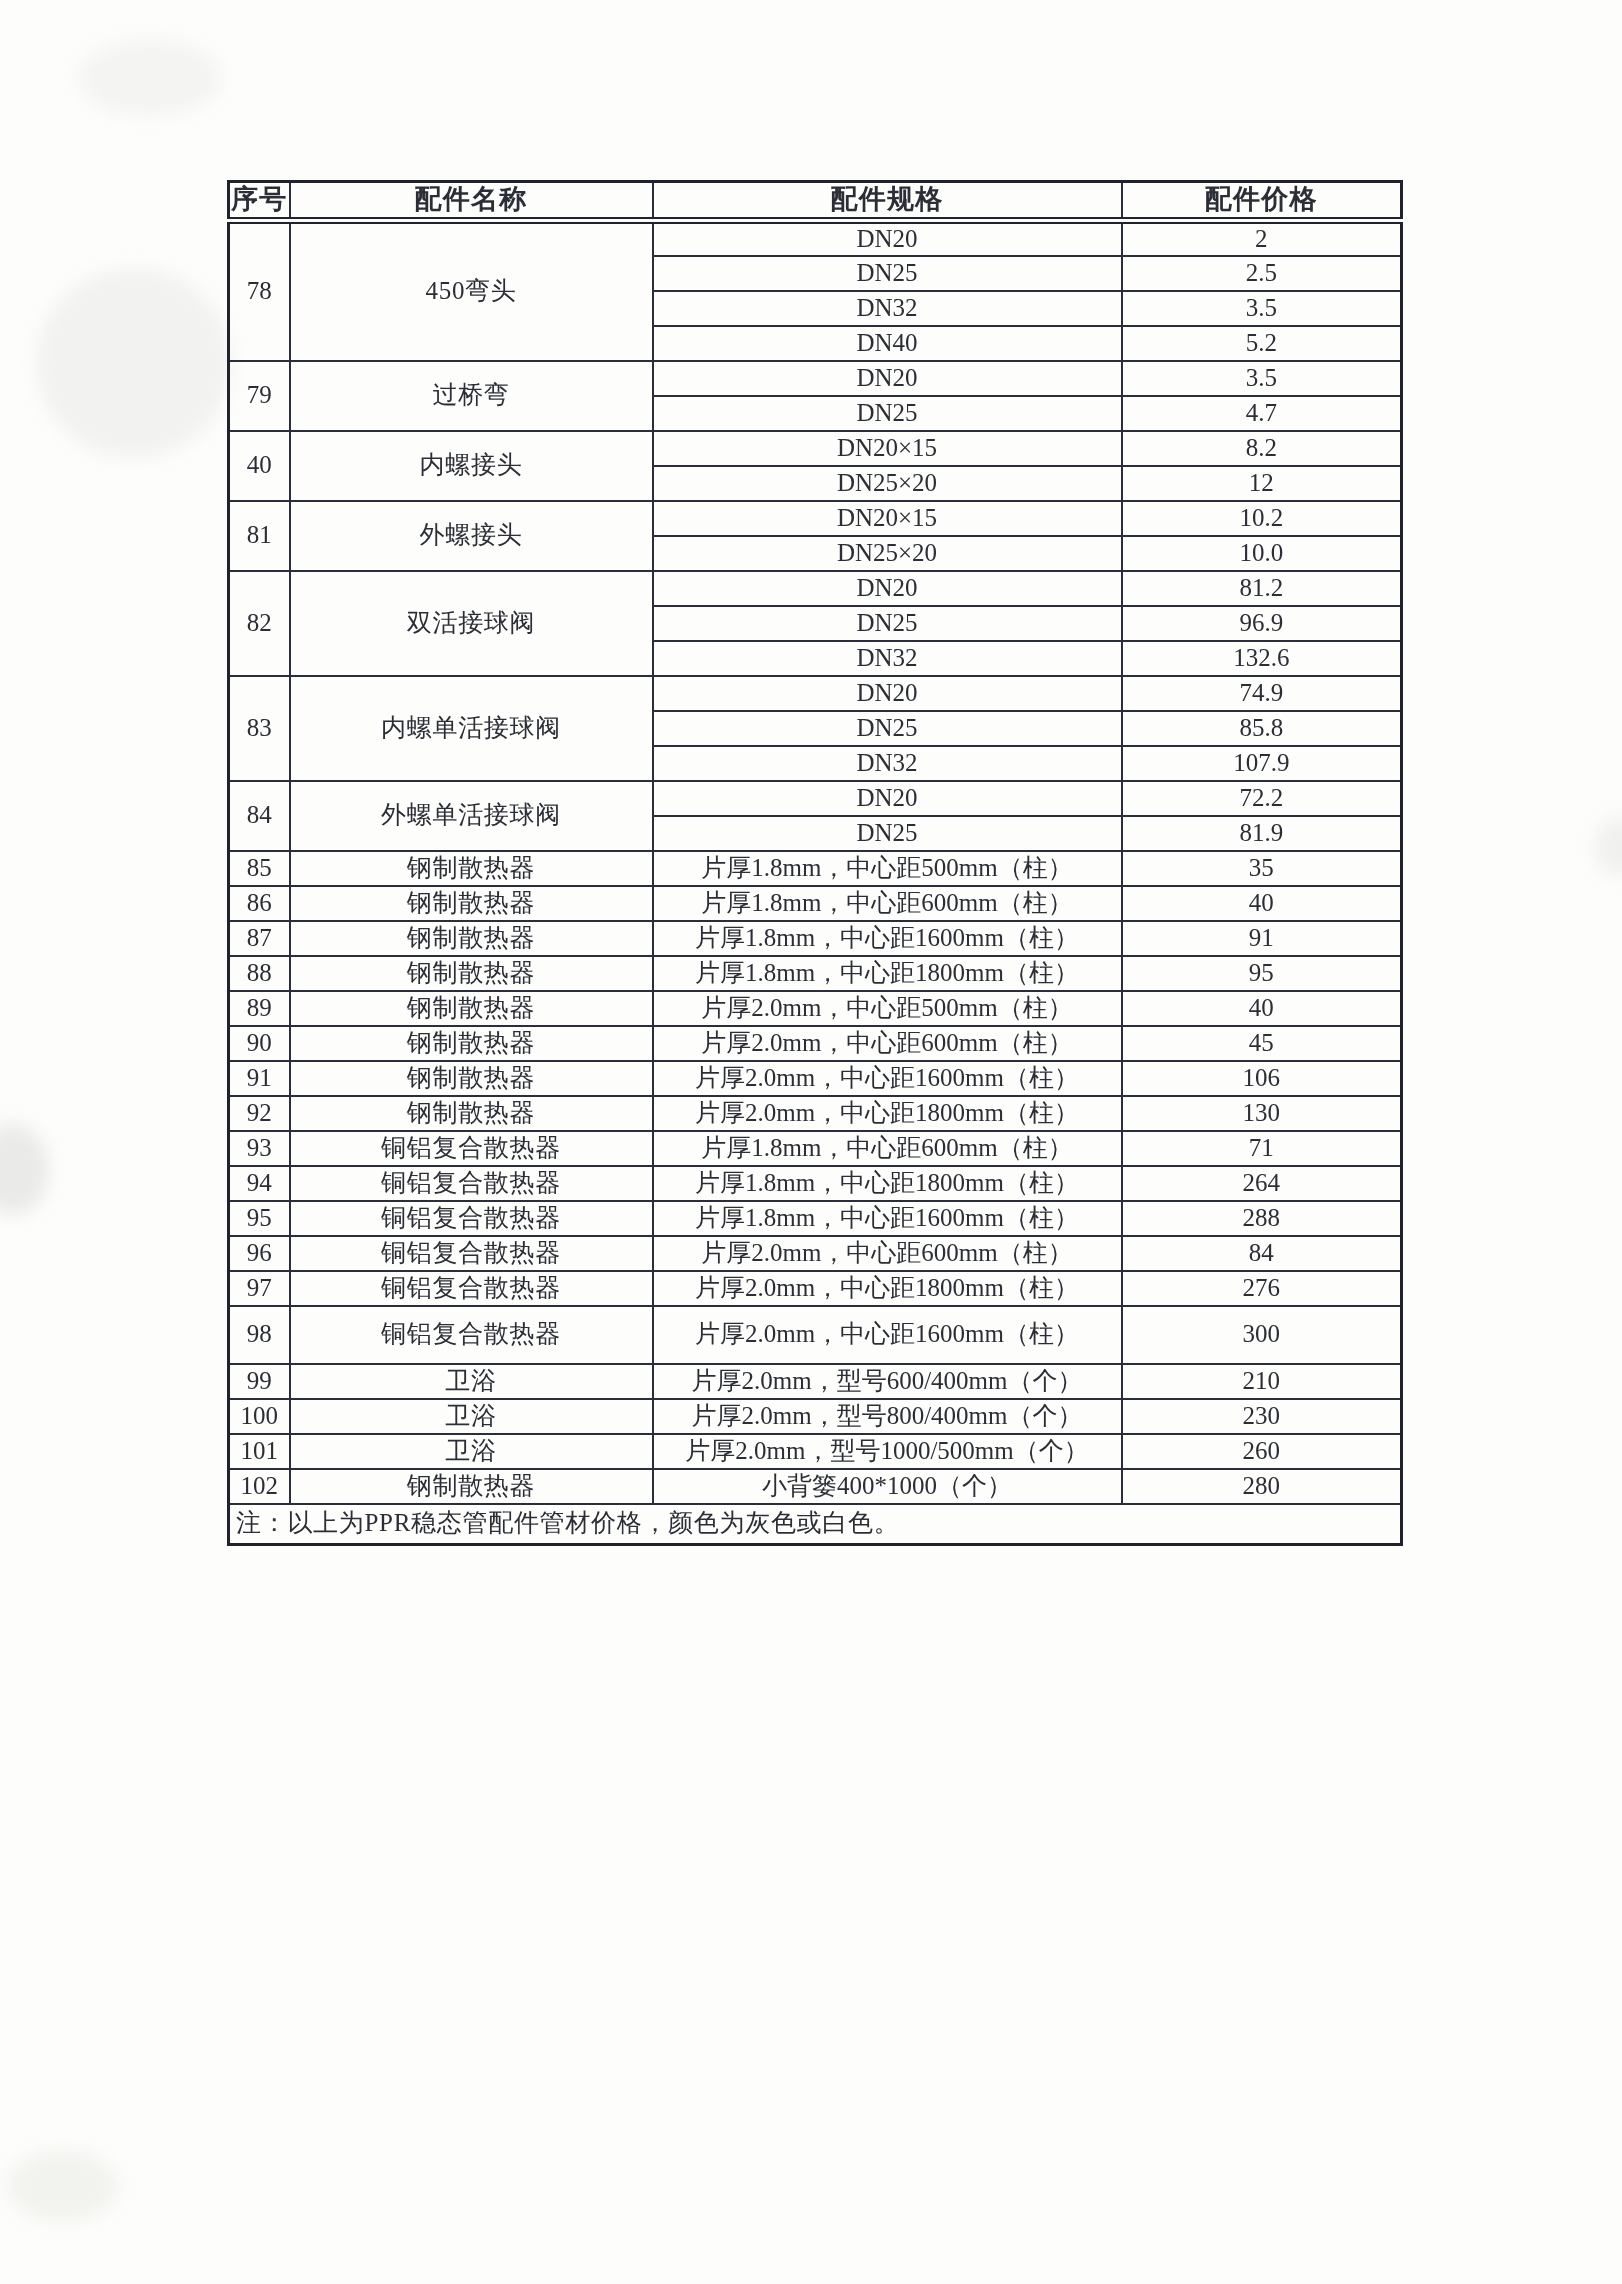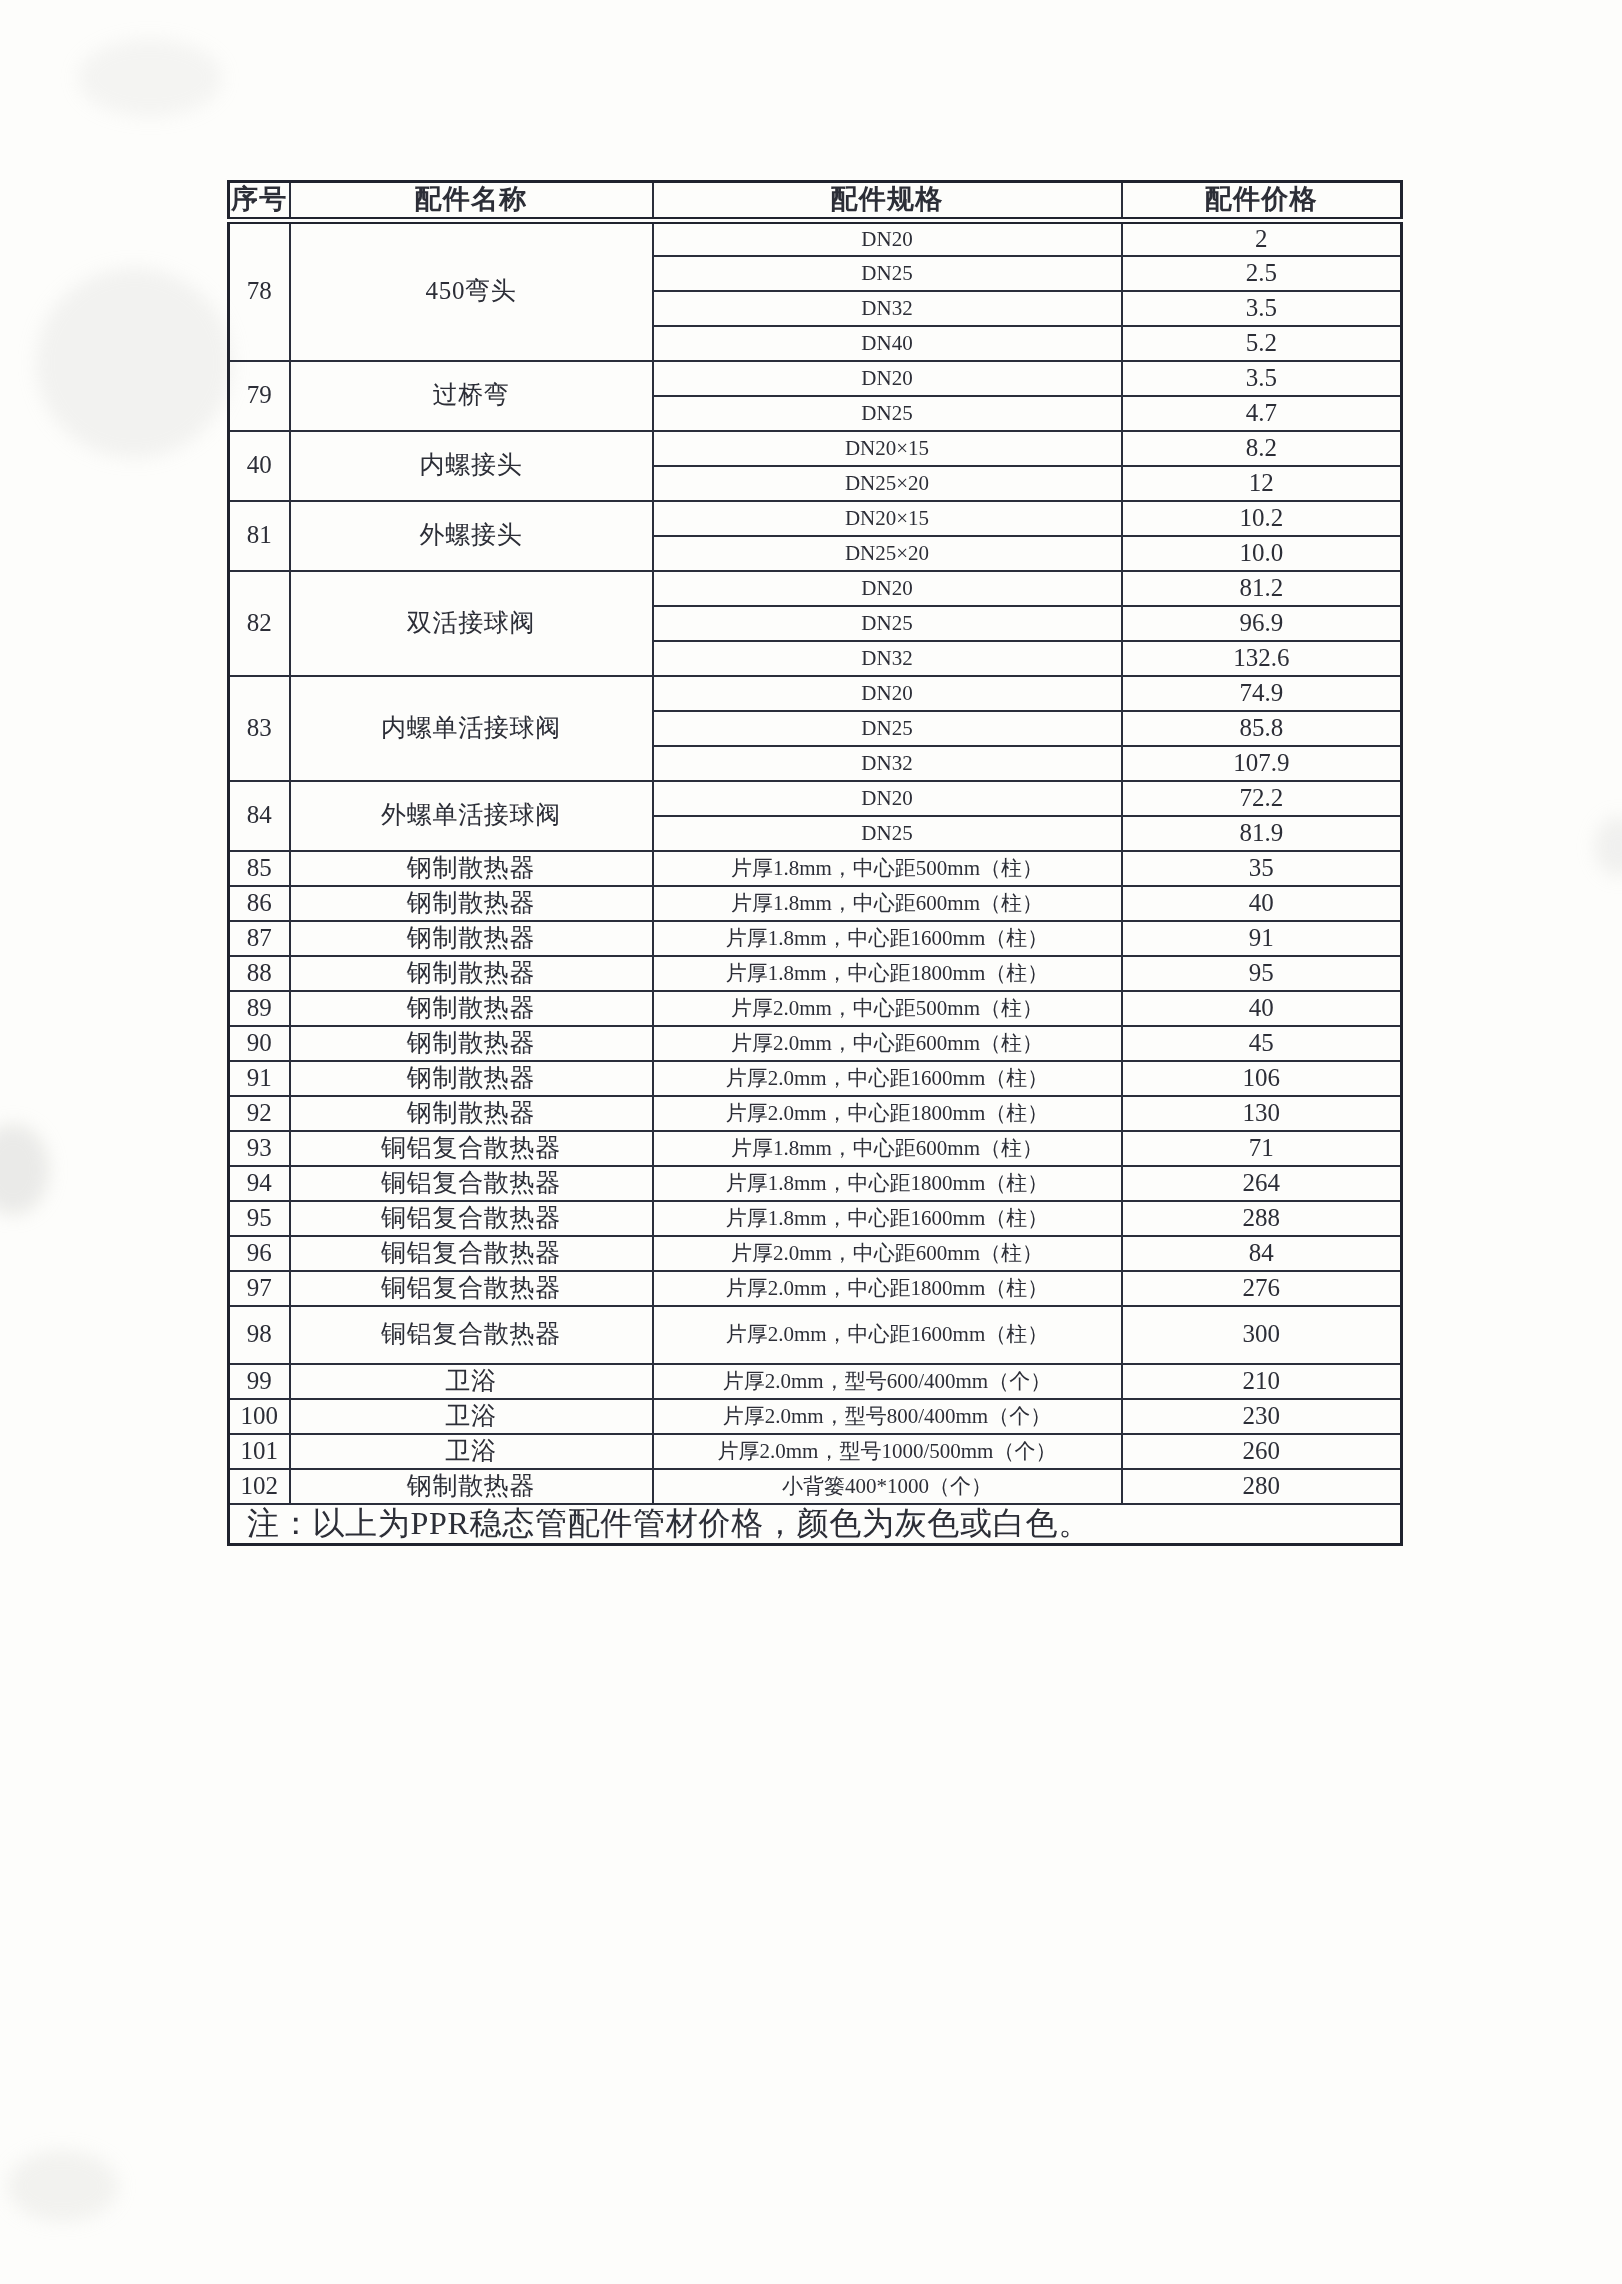--- a/index.html
+++ b/index.html
@@ -42,27 +42,27 @@
     font-weight:bold;
     font-size:27px;
     border-bottom:7.2px double #20232e;
     letter-spacing:1.3px;
   }
   tbody td { height:35px; }
   tr.tall td { height:58px; }
   .group-start td { border-top-width:2.6px; }
   td.col-no    { font-size:25px;margin-top:28px; }
   td.col-name  { font-size:25px; letter-spacing:0.7px;margin-left:24px; }
-  td.col-spec  { font-size:21px; }
+  td.col-spec  { font-size:25px; }
   td.col-price { font-size:25px; }
   tfoot td {
     height:41px;
     text-align:left;
-    padding-left:17px;
-    font-size:32px;
+    padding-left:6px;
+    font-size:25px;
     border-top-width:2.6px;
     letter-spacing:0.7px;
   }
 </style>
 </head>
 <body>
 
 <div class="page">
   <div class="artifact a1"></div>
   <div class="artifact a2"></div>

